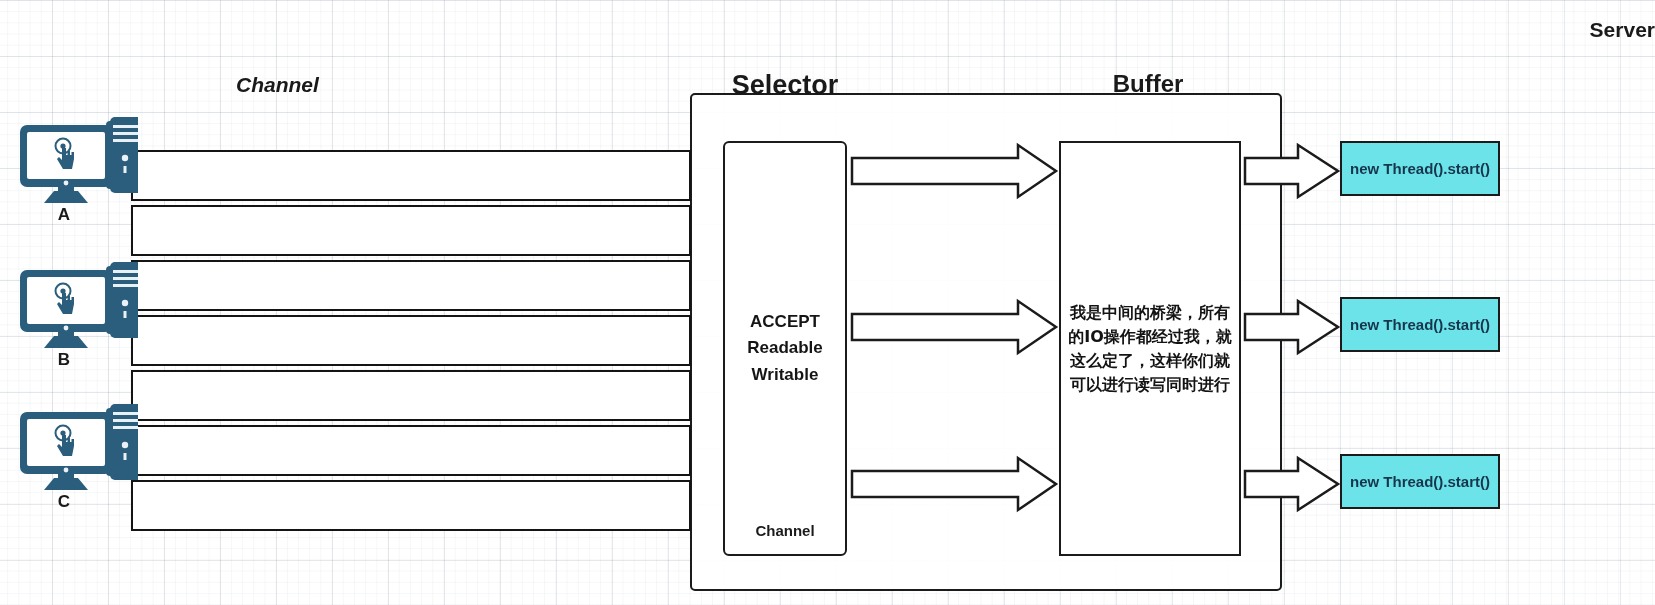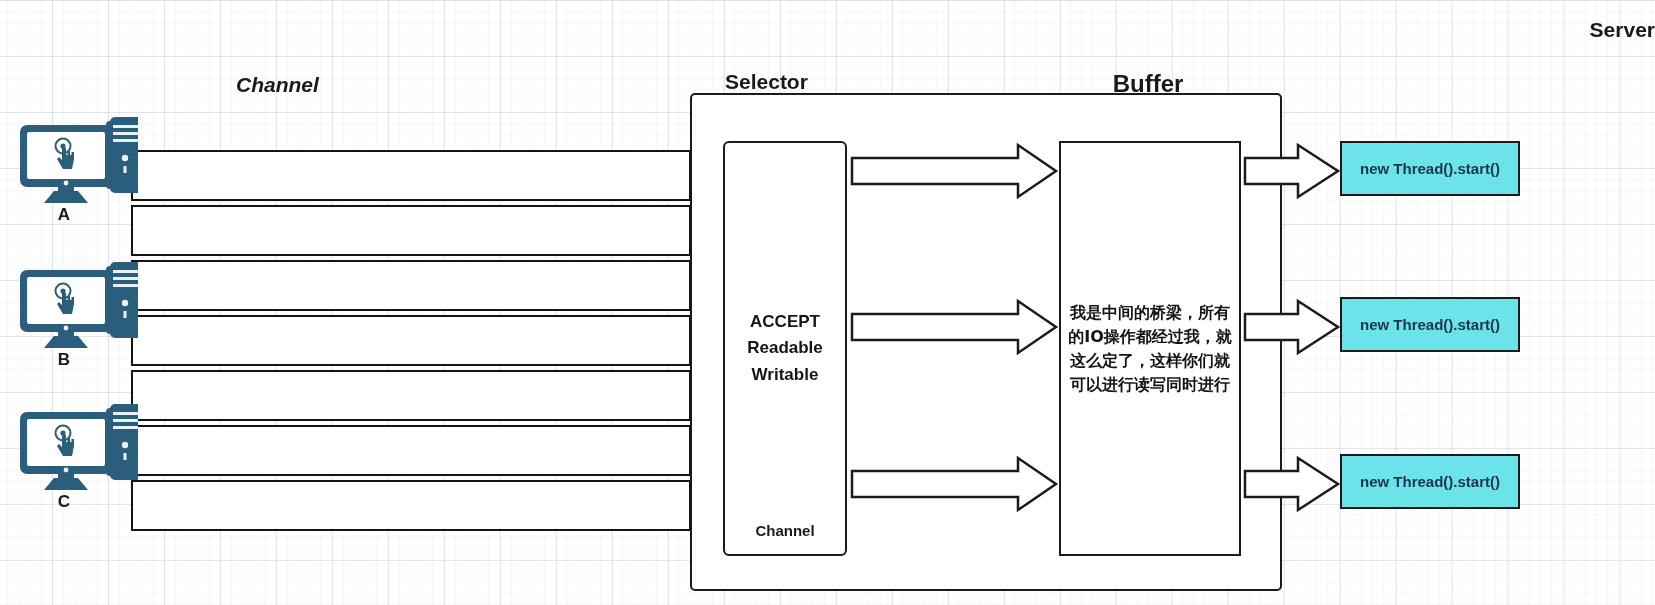--- a/index.html
+++ b/index.html
@@ -26,21 +26,21 @@
 
   
   .title{
     position:absolute;
     font-weight:bold;
     color:#1a1a1a;
     white-space:nowrap;
   }
   #server-title{left:0;top:18px;width:100%;text-align:right;font-size:21px;}
   #channel-title{left:236px;top:73px;width:260px;text-align:left;font-size:21px;font-style:italic;}
-  #selector-title{left:725px;top:70px;width:120px;font-size:21px;}
+  #selector-title{left:725px;top:70px;width:120px;text-align:center;font-size:27px;}
   #buffer-title{left:1088px;top:70px;width:120px;text-align:center;font-size:24px;}
 
   
   #server-box{
     left:690px;top:57px;width:592px;height:498px;
     border:2px solid #1b1b1b;
     border-radius:5px;
     background:rgba(255,255,255,.92);
     box-sizing:border-box;
   }
@@ -87,21 +87,21 @@
   #buffer-text{
     text-align:center;
     font-size:16px;font-weight:bold;color:#131313;
     line-height:1.5;
     padding:0 6px;
     font-family:"DejaVu Sans","Liberation Sans",sans-serif;
   }
 
   
   .thread-box{
-    position:absolute;left:1340px;width:180px;height:55px;
+    position:absolute;left:1340px;width:160px;height:55px;
     background:#6BE3E8;
     border:2px solid #1b1b1b;
     box-sizing:border-box;
     display:flex;align-items:center;justify-content:center;
     font-size:15px;font-weight:bold;color:#17364d;
     white-space:nowrap;
   }
 
   
   .arrow{position:absolute;}

